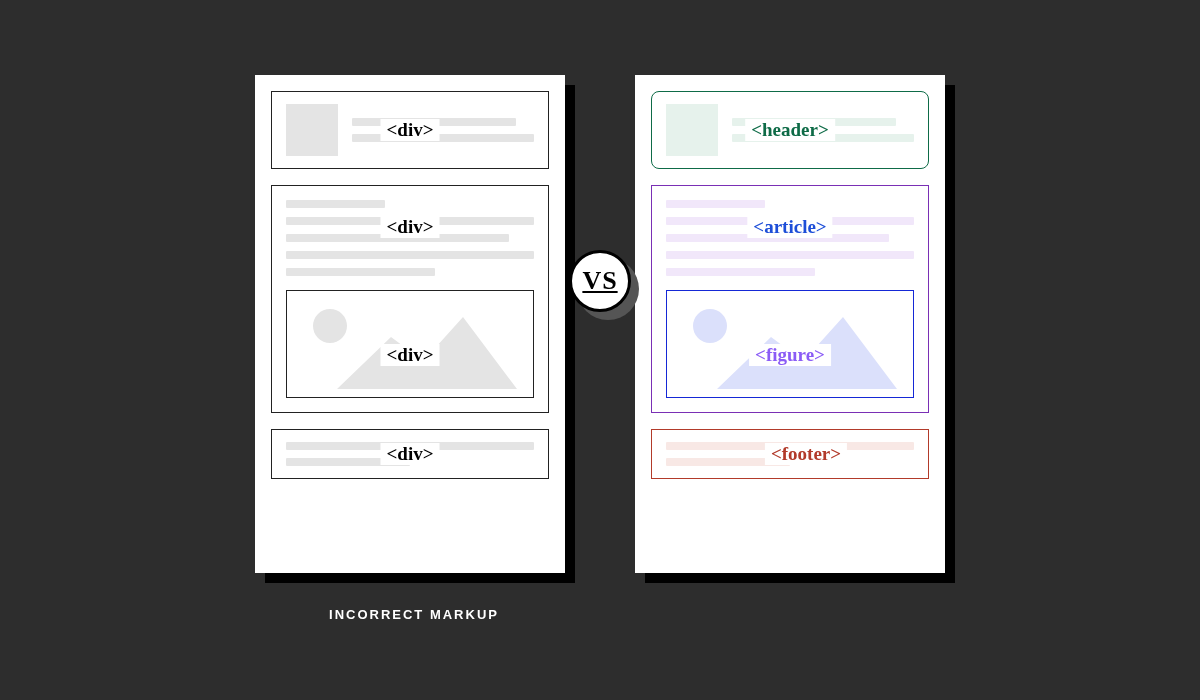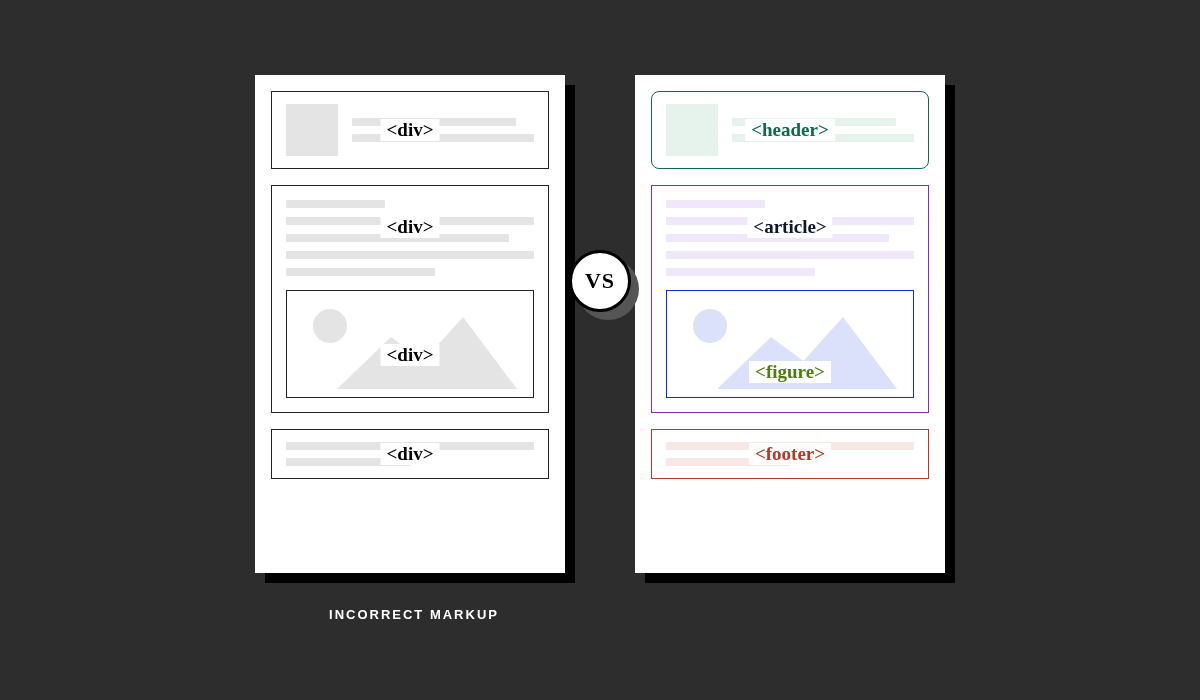--- a/index.html
+++ b/index.html
@@ -62,29 +62,29 @@
   .neutral .mtn  { background: #e4e4e4; }
   .neutral .tag  { color: #000; }
 
   
   .header-pal   { border-color: #0e6b47; border-radius: 8px; }
   .header-pal .bar,.header-pal .sq { background: #e6f2ec; }
   .header-pal .tag { color: #0e6b47; }
 
   .article-pal  { border-color: #7a2fb5; }
   .article-pal .bar { background: #f1e7fa; }
-  .article-pal .tag { color: #0f172a; }
+  .article-pal .tag { color: #1d4ed8; }
 
   .figure-pal   { border-color: #1528d6; }
   .figure-pal .c,.figure-pal .mtn { background: #dbe0fb; }
-  .figure-pal .tag { color: #4d7c0f; margin-top: 17px; }
+  .figure-pal .tag { color: #8b5cf6; }
 
   .footer-pal   { border-color: #b23a2a; }
   .footer-pal .bar { background: #f8e8e5; }
-  .footer-pal .tag { color: #b23a2a; }
+  .footer-pal .tag { color: #b23a2a; margin-left: 16px; }
 
   .group { background: transparent; }
 
   
   .row { display: flex; align-items: center; gap: 14px; }
   .sq { width: 52px; height: 52px; flex-shrink: 0; }
   .bars { flex: 1; display: flex; flex-direction: column; gap: 8px; }
   .bar { height: 8px; border-radius: 1px; }
   .w100{width:100%} .w90{width:90%} .w60{width:60%} .w50{width:50%} .w40{width:40%}
 
@@ -142,22 +142,23 @@
     position: relative;
     width: 62px; height: 62px;
     border-radius: 50%;
     background: #fff;
     border: 3px solid #000;
     display: flex;
     align-items: center;
     justify-content: center;
     font-family: Georgia, serif;
     font-weight: bold;
-    font-size: 22px;
+    font-size: 26px;
     letter-spacing: 1px;
+    text-decoration: underline;
   }
 
   .caption {
     margin-top: 34px;
     color: #fff;
     font-family: -apple-system, Helvetica, Arial, sans-serif;
     font-size: 13px;
     font-weight: 600;
     letter-spacing: 2px;
     padding-left: 8px;

